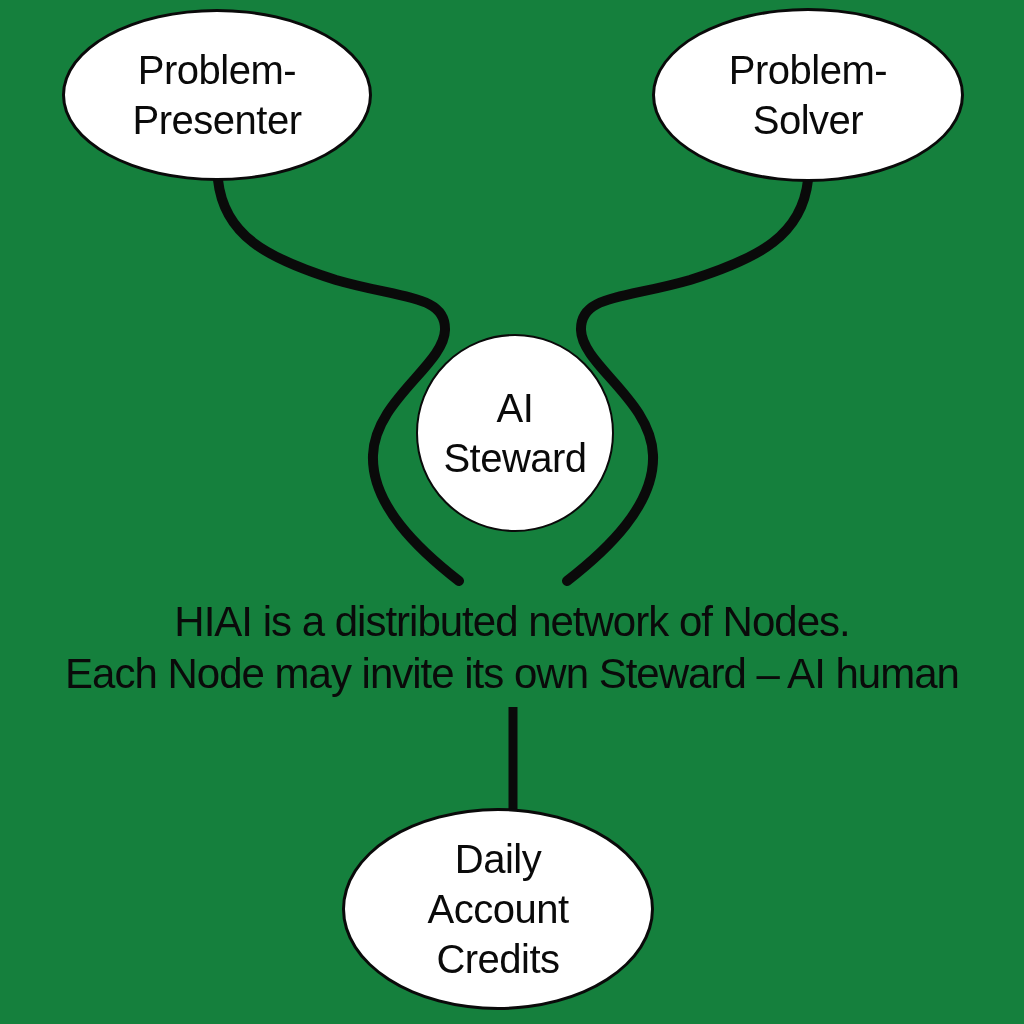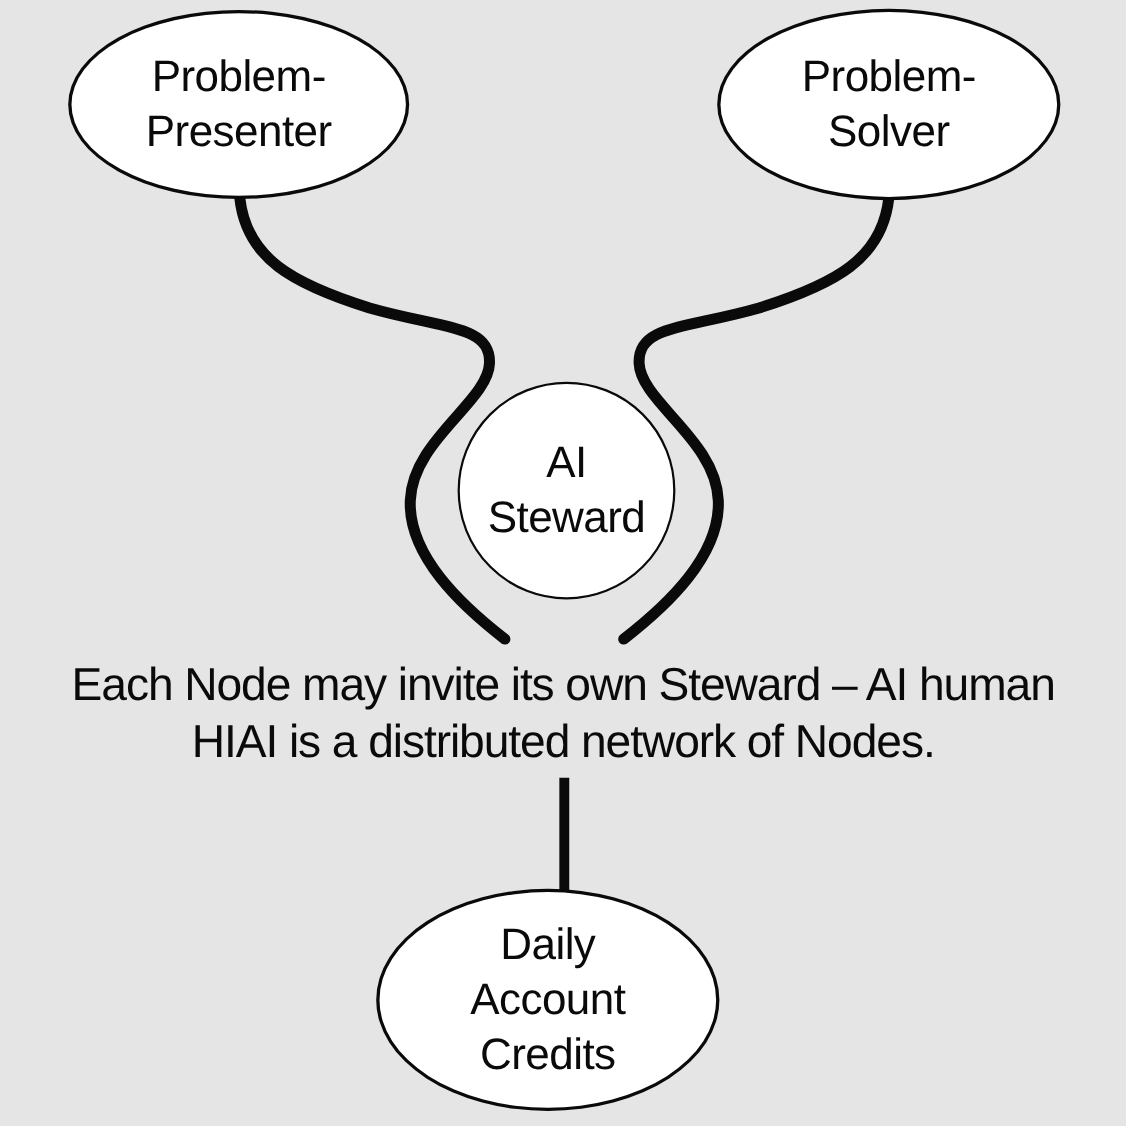--- a/index.html
+++ b/index.html
@@ -4,21 +4,21 @@
 <style>
   html, body {
     margin: 0;
     padding: 0;
     background: #ffffff;
   }
   .stage {
     position: relative;
     width: 1024px;
     height: 1024px;
-    background: #e5e5e5;
+    background: #15803d;
     overflow: hidden;
     font-family: "Liberation Sans", "DejaVu Sans", sans-serif;
     color: #0a0a0a;
   }
   .connector-layer {
     position: absolute;
     left: 0;
     top: 0;
     width: 1024px;
     height: 1024px;
@@ -37,21 +37,21 @@
     display: block;
     text-align: center;
     white-space: pre-line;
     font-size: 40px;
     line-height: 1.25;
     letter-spacing: -0.5px;
     color: #0a0a0a;
   }
   .node-presenter { left: 62px;  top: 9px;   width: 310px; height: 172px; }
   .node-solver    { left: 652px; top: 8px;   width: 312px; height: 174px; }
-  .node-steward   { left: 416px; top: 347px; width: 198px; height: 198px; border-width: 2px; }
+  .node-steward   { left: 416px; top: 334px; width: 198px; height: 198px; border-width: 2px; }
   .node-credits   { left: 342px; top: 808px; width: 312px; height: 202px; }
 
   .caption {
     position: absolute;
     left: 0;
     top: 596px;
     width: 1024px;
     text-align: center;
     font-size: 42px;
     line-height: 52px;
@@ -85,17 +85,17 @@
 Steward</span>
   </div>
 
   <div class="node node-credits">
     <span class="node-label">Daily
 Account
 Credits</span>
   </div>
 
   <div class="caption">
+    <div>HIAI is a distributed network of Nodes.</div>
     <div>Each Node may invite its own Steward – AI human</div>
-    <div>HIAI is a distributed network of Nodes.</div>
   </div>
 
 </div>
 
 </body></html>

